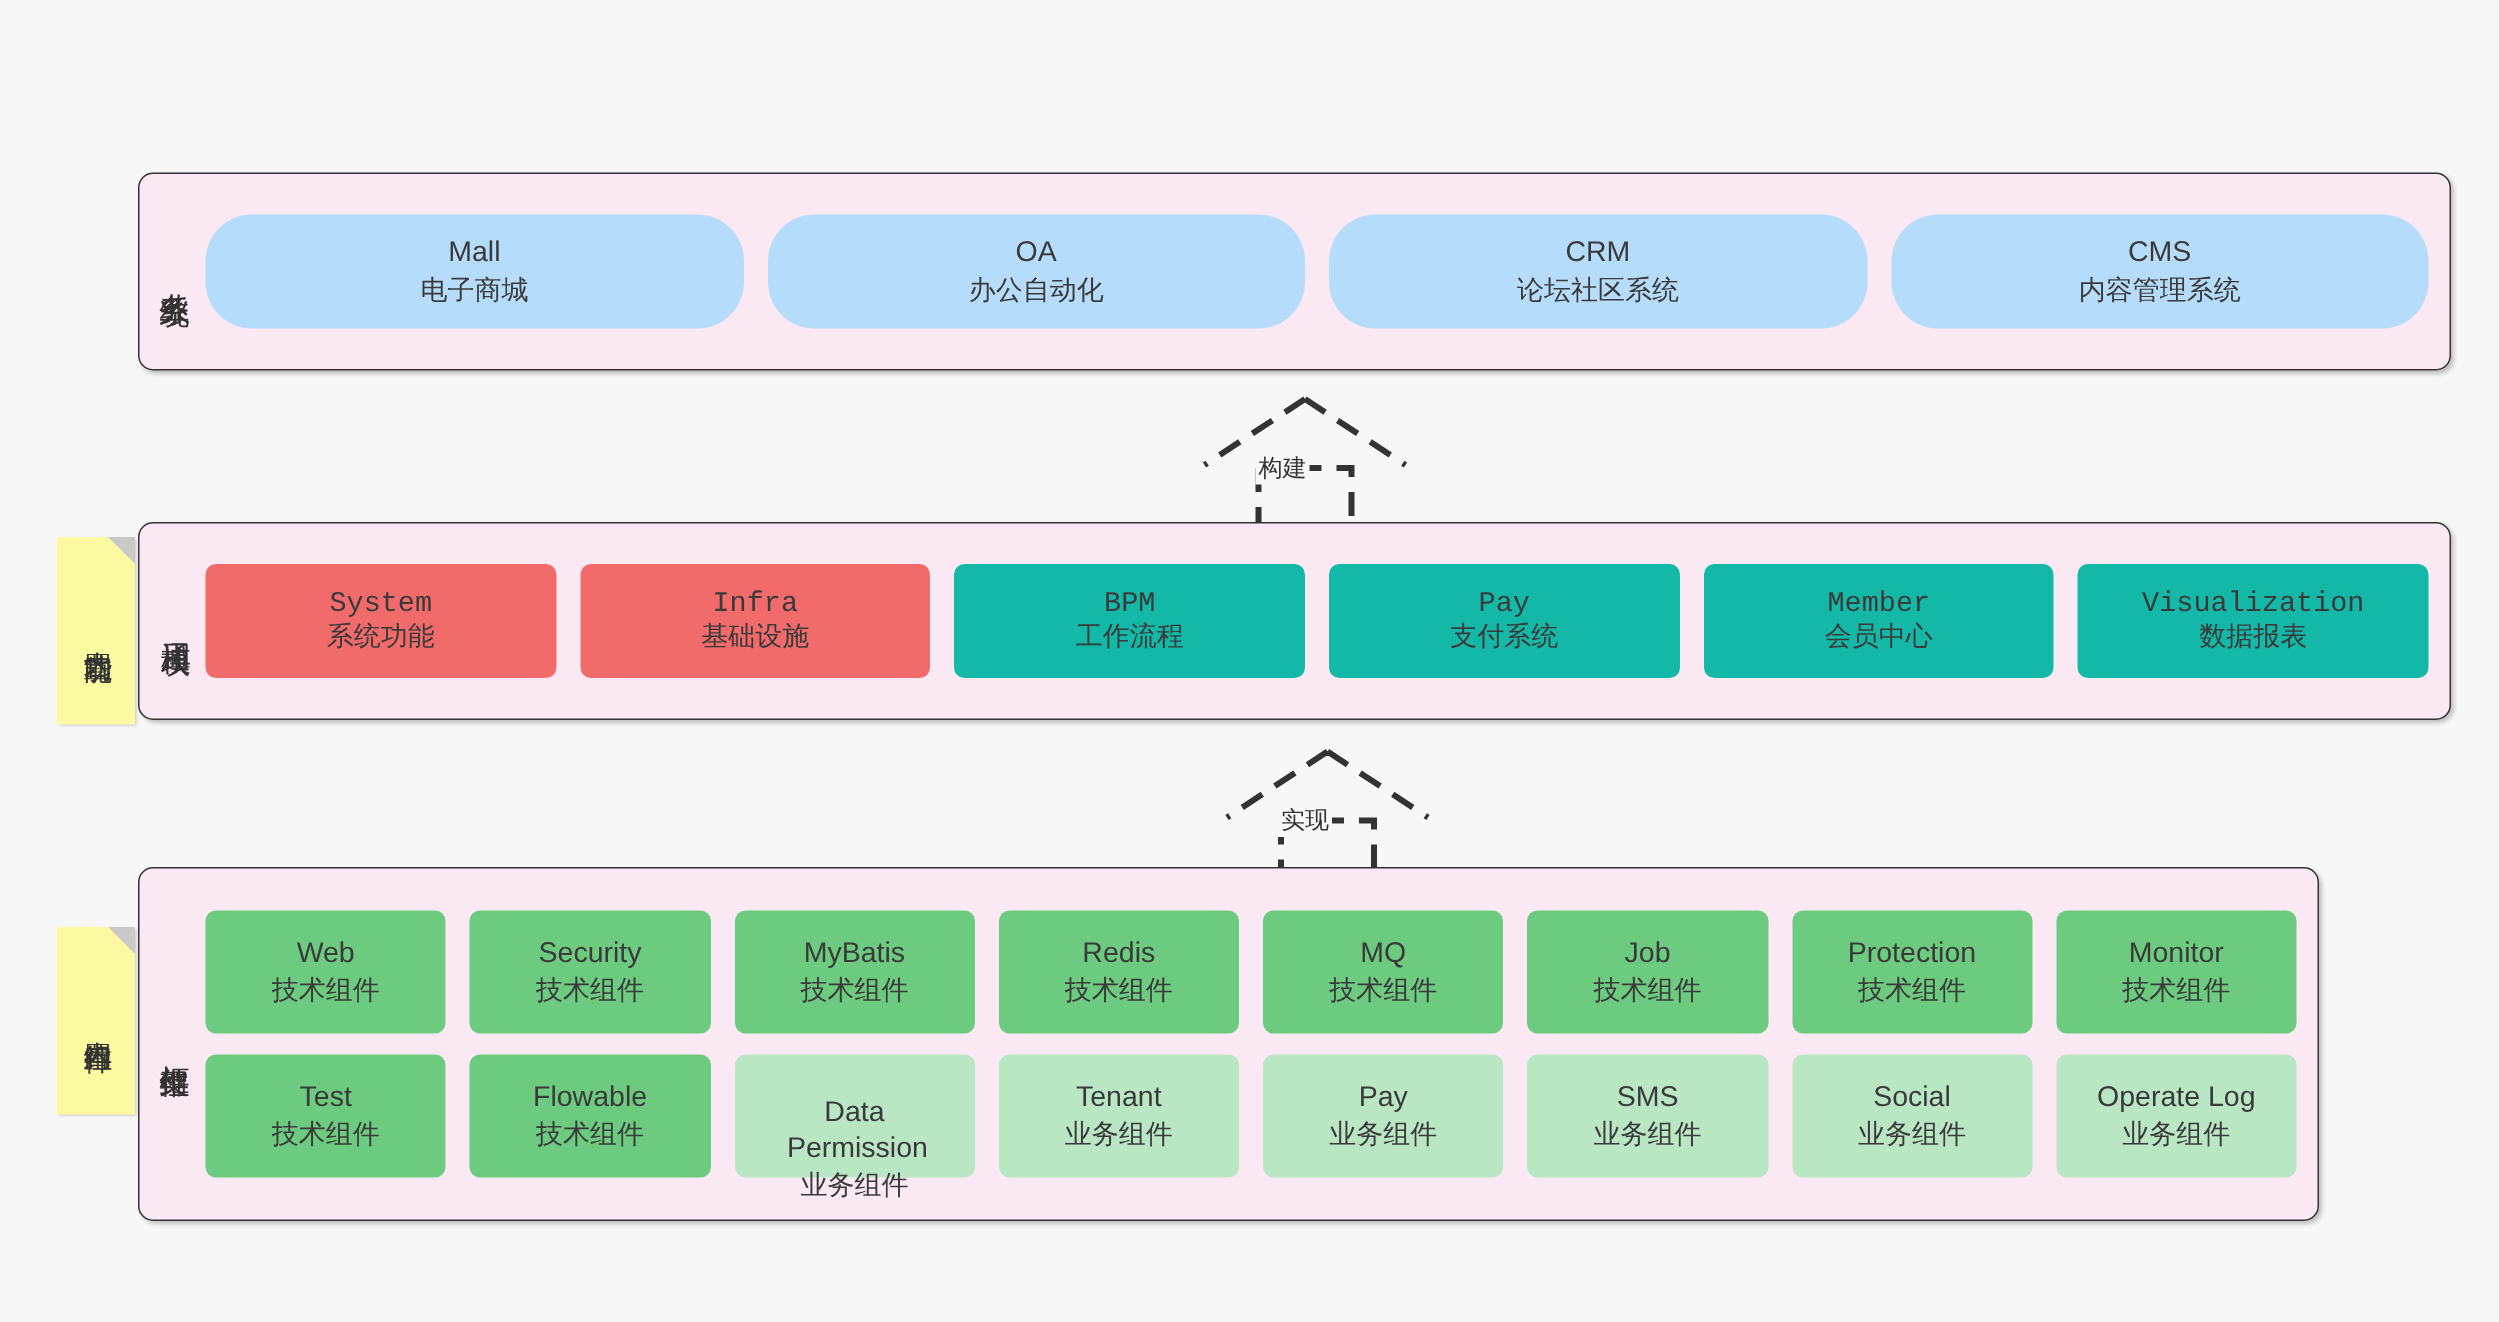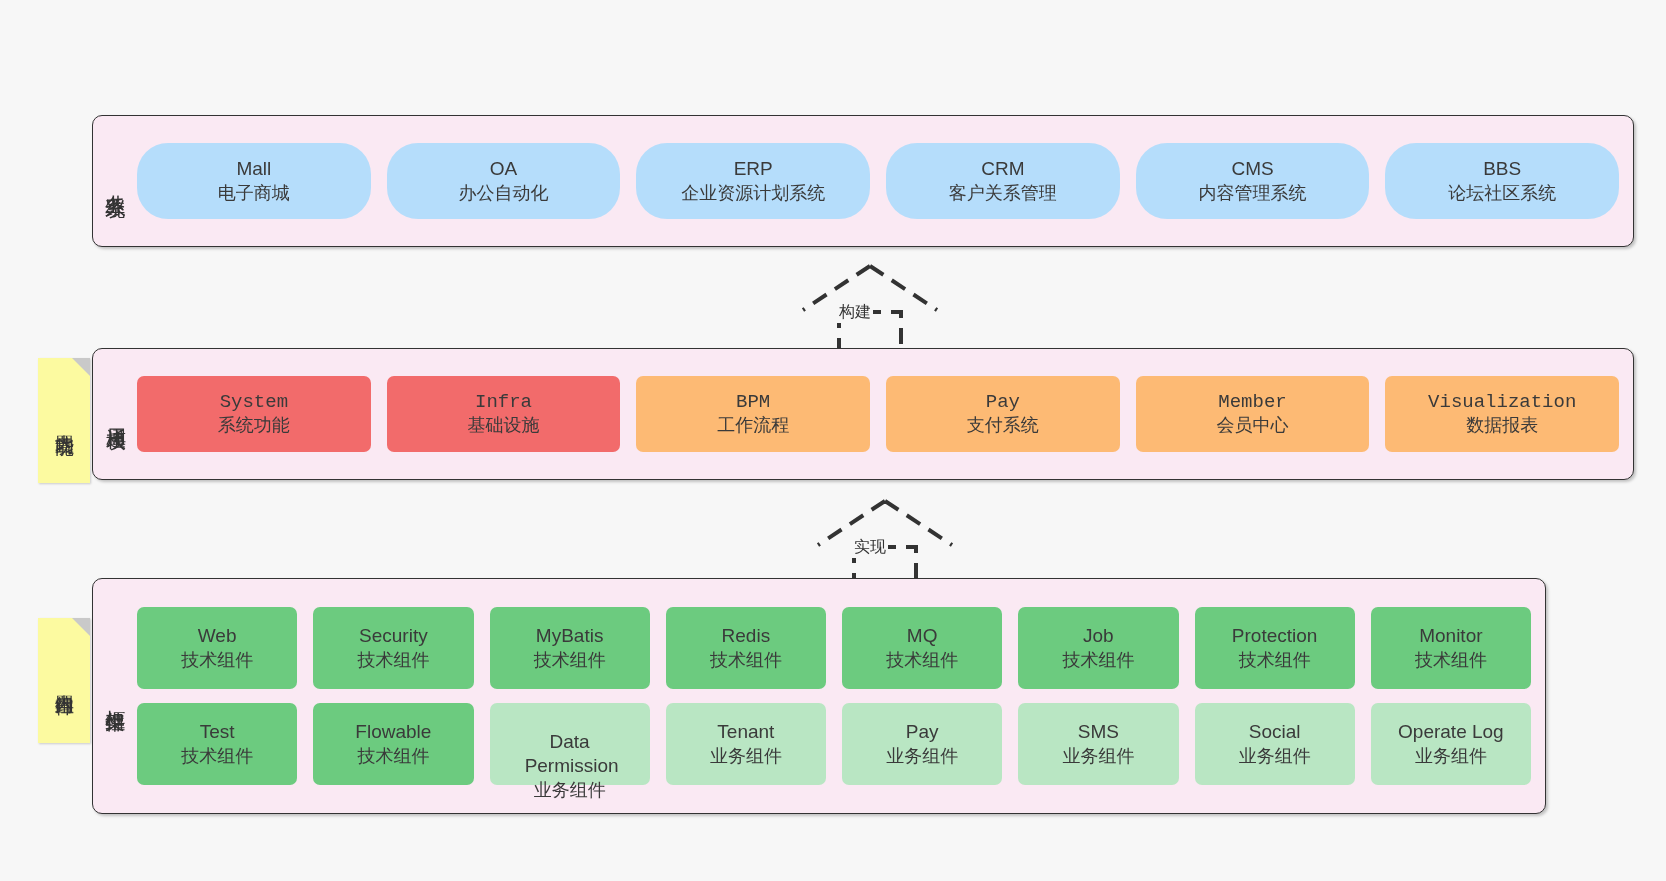--- a/index.html
+++ b/index.html
@@ -64,21 +64,21 @@
     justify-content: center;
     text-align: center;
     padding: 6px 4px;
     line-height: 1.30;
   }
   .card .t1 { font-size: 19px; color: #3a3a3a; }
   .card .t2 { font-size: 18px; color: #3a3a3a; text-align: right; }
 
   .c-blue        { background: #b5ddfb; border-radius: 31px; }
   .c-red         { background: #f26b6b; }
-  .c-pink        { background: #fdba74; }
+  .c-pink        { background: #14b8a6; }
   .c-green       { background: #6ccb7f; }
   .c-lightgreen  { background: #b9e6c3; }
 
   
   .sticky {
     position: absolute;
     background: #fcfaa0;
     width: 52px;
     display: flex;
     align-items: center;
@@ -123,34 +123,26 @@
       <div class="row" style="height:76px;">
         <div class="card c-blue">
           <span class="t1">Mall</span>
           <span class="t2">电子商城</span>
         </div>
         <div class="card c-blue">
           <span class="t1">OA</span>
           <span class="t2">办公自动化</span>
         </div>
         <div class="card c-blue">
-          <span class="t1">ERP</span>
-          <span class="t2">企业资源计划系统</span>
-        </div>
-        <div class="card c-blue">
           <span class="t1">CRM</span>
-          <span class="t2">客户关系管理</span>
+          <span class="t2">论坛社区系统</span>
         </div>
         <div class="card c-blue">
           <span class="t1">CMS</span>
           <span class="t2">内容管理系统</span>
-        </div>
-        <div class="card c-blue">
-          <span class="t1">BBS</span>
-          <span class="t2">论坛社区系统</span>
         </div>
       </div>
     </div>
   </div>
 
   <div class="arrow" style="left:795px; top:262px; width:150px; height:88px;text-decoration:underline;">
     <svg width="150" height="88" viewBox="0 0 150 88" aria-hidden="true">
       <path d="M75 4 L142 48 M75 4 L8 48" stroke="#333" stroke-width="4" fill="none" stroke-dasharray="16 10" stroke-linecap="butt"></path>
       <path d="M44 50 L106 50 L106 88 M44 50 L44 88" stroke="#333" stroke-width="4" fill="none" stroke-dasharray="16 10"></path>
     </svg>

